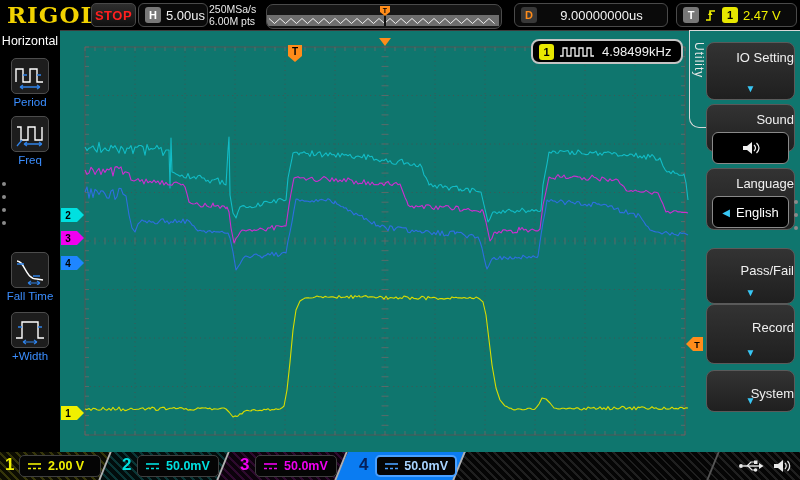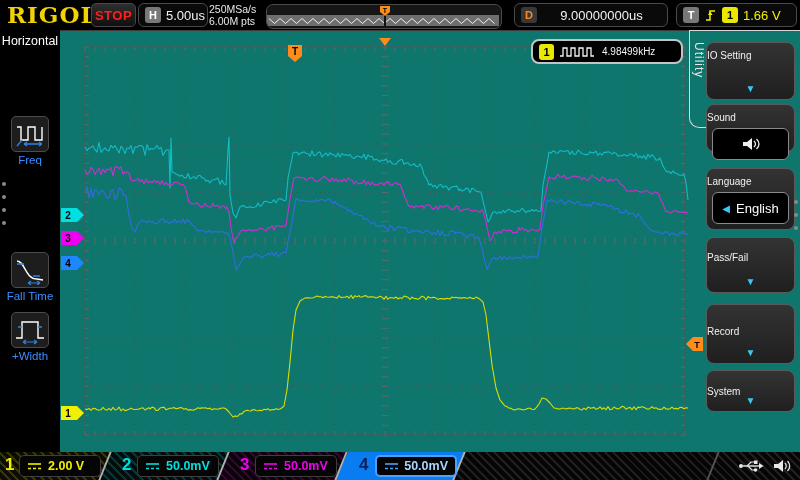--- a/index.html
+++ b/index.html
@@ -40,21 +40,21 @@
   .dot{width:4px;height:4px;border-radius:50%;background:#8a8a8a;margin-bottom:9px;}
 
   
   .sidebar-topline{position:absolute;left:689px;top:30px;width:111px;height:1px;background:#d8d8d8;}
   .util-tab{position:absolute;left:689px;top:31px;width:16px;height:96px;
         border-left:1px solid #d8d8d8;border-bottom:1px solid #d8d8d8;border-bottom-left-radius:10px;}
   .util-text{position:absolute;left:690px;top:42px;width:16px;color:#e8e8e8;font-size:12px;
         writing-mode:vertical-rl;letter-spacing:1px;}
   .rm-btn{position:absolute;left:706px;width:89px;background:linear-gradient(#333,#1f1f1f);
         border:1px solid #5a5a5a;border-radius:8px;box-sizing:border-box;}
-  .rm-label{color:#f0f0f0;font-size:10px;text-align:left;margin-top:7px;}
+  .rm-label{color:#f0f0f0;font-size:13px;text-align:right;margin-top:7px;}
   .rm-tri{position:absolute;bottom:5px;left:0;width:100%;text-align:center;color:#38c6f4;font-size:10px;line-height:10px;}
   .rm-sub{margin:5px auto 0;width:75px;height:30px;border:1px solid #8a8a8a;border-radius:6px;background:#000;
         display:flex;align-items:center;justify-content:center;gap:6px;}
   .rm-sub .lang{color:#fff;font-size:13px;}
   .rm-sub .larr{color:#38c6f4;font-size:10px;}
 
   
   .bottombar{position:absolute;left:0;top:452px;width:800px;height:28px;background:#000;overflow:hidden;}
   .bb-block{position:absolute;top:0;height:28px;}
   .hatch1{background:repeating-linear-gradient(45deg,#35350a 0 2px,#0c0c02 2px 6px);}
@@ -70,21 +70,21 @@
   .ch-scale{font-size:12.5px;font-weight:bold;white-space:nowrap;}
   .bb-icons{position:absolute;left:738px;top:6px;display:flex;gap:9px;align-items:center;}
 
   
   #scope{position:absolute;left:0;top:0;width:800px;height:480px;pointer-events:none;z-index:5;}
   .freq-badge{position:absolute;left:531px;top:39px;width:152px;height:25px;background:#000;
         border:2px solid #c4c4c4;border-radius:8px;z-index:6;display:flex;align-items:center;gap:5px;
         padding:0 6px;box-sizing:border-box;}
   .freq-badge .fb-ch{width:15px;height:16px;border-radius:3px;background:#e8e800;color:#000;
         font-size:11px;font-weight:bold;display:flex;align-items:center;justify-content:center;}
-  .freq-val{color:#f2f2f2;font-size:10px;white-space:nowrap;}
+  .freq-val{color:#f2f2f2;font-size:13px;white-space:nowrap;}
 </style>
 </head>
 <body>
 
 <div class="screen">
 
   <div class="topbar">
     <div class="logo">RIGOL</div>
     <button class="stop-btn">STOP</button>
 
@@ -113,27 +113,37 @@
       <span class="tb-val" style="margin:0 auto">9.00000000us</span>
     </div>
 
     <div class="tb-box t-box">
       <span class="badge gray">T</span>
       <svg width="13" height="15">
         <path d="M2,12 H6 V3 H11" stroke="#f0f000" stroke-width="1.5" fill="none"></path>
         <path d="M4,7 L8.5,7 L6.2,3.2 Z" fill="#f0f000"></path>
       </svg>
       <span class="badge yellow">1</span>
-      <span class="trig-val">1.66 V</span>
+      <span class="trig-val">2.47 V</span>
     </div>
   </div>
 
   <div class="left-menu">
     <div class="lm-title">Horizontal</div>
 
+    <div class="lm-item" style="top:28px">
+      <div class="lm-icon">
+          <svg width="32" height="30">
+        <path d="M2,21 V8 H9 V21 H16 V8 H23 V21 H29" stroke="#fff" stroke-width="1.4" fill="none"></path>
+        <path d="M6,26 H26 M6,26 l3,-2 M6,26 l3,2 M26,26 l-3,-2 M26,26 l-3,2" stroke="#2f82e8" stroke-width="1.3" fill="none"></path>
+        <path d="M9,14 h4 M23,14 h4" stroke="#2f82e8" stroke-width="1.3"></path>
+      </svg>
+        </div>
+      <div class="lm-label">Period</div>
+    </div>
 
     <div class="lm-item" style="top:86px">
       <div class="lm-icon">
           <svg width="32" height="30">
         <path d="M3,8 H7 V21 H14 V8 H21 V21 H28 V8" stroke="#fff" stroke-width="1.4" fill="none"></path>
         <path d="M3,27 L8,21" stroke="#2f82e8" stroke-width="1.3"></path>
         <path d="M10,25 H28 M10,25 l3,-2 M10,25 l3,2 M28,25 l-3,-2 M28,25 l-3,2" stroke="#2f82e8" stroke-width="1.3" fill="none"></path>
       </svg>
         </div>
       <div class="lm-label">Freq</div>
@@ -191,27 +201,27 @@
   </div>
 
   <div class="rm-btn" style="top:168px;height:62px">
     <div class="rm-label">Language</div>
     <div class="rm-sub">
       <span class="larr">◀</span>
       <span class="lang">English</span>
     </div>
   </div>
 
-  <div class="rm-btn" style="top:237px;height:56px">
+  <div class="rm-btn" style="top:248px;height:56px">
     <div class="rm-label" style="margin-top:14px">Pass/Fail</div>
     <div class="rm-tri">▼</div>
   </div>
 
   <div class="rm-btn" style="top:304px;height:60px">
-    <div class="rm-label" style="margin-top:21px">Record</div>
+    <div class="rm-label" style="margin-top:15px">Record</div>
     <div class="rm-tri">▼</div>
   </div>
 
   <div class="rm-btn" style="top:370px;height:42px">
     <div class="rm-label" style="margin-top:15px">System</div>
     <div class="rm-tri">▼</div>
   </div>
 
   <div class="dotcol" style="left:794px;top:200px">
     <div class="dot"></div>

